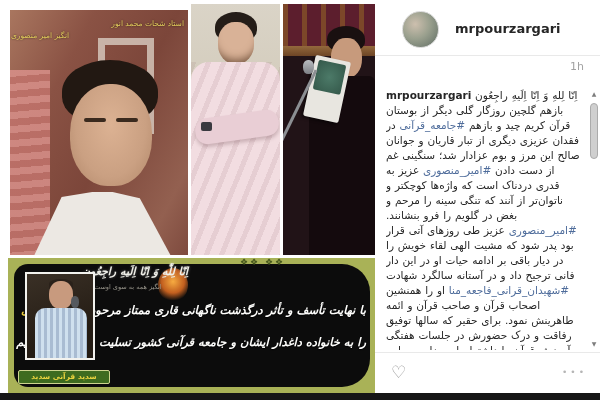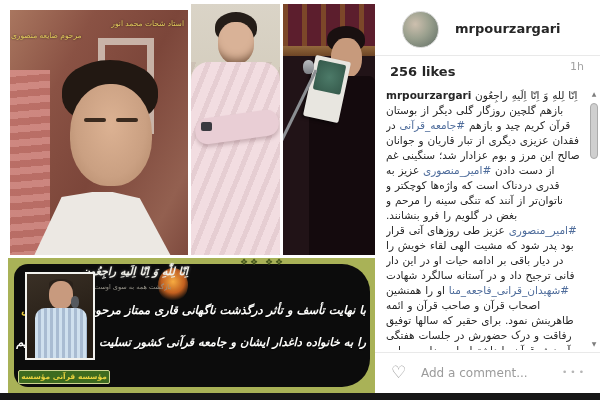--- a/index.html
+++ b/index.html
@@ -102,21 +102,21 @@
 
     <div class="photo photo1">
       <div class="p1-bed"></div>
       <div class="p1-chair"></div>
       <div class="p1-hair"></div>
       <div class="p1-face"></div>
       <div class="p1-brow"></div>
       <div class="p1-brow r"></div>
       <div class="p1-shirt"></div>
       <div class="p1-text t1">استاد شحات محمد انور</div>
-      <div class="p1-text t2">مرحوم ضایعه منصوری</div>
+      <div class="p1-text t2">انگیز امیر منصوری</div>
     </div>
 
     <div class="photo photo2">
       <div class="p2-hair"></div>
       <div class="p2-face"></div>
       <div class="p2-shirt"></div>
       <div class="p2-folds"></div>
       <div class="p2-arm"></div>
       <div class="p2-watch"></div>
     </div>
@@ -132,56 +132,54 @@
       </div>
       <div class="p3-mic"></div>
       <div class="p3-michead"></div>
     </div>
 
     <div class="banner">
       <div class="banner-inner"></div>
       <div class="b-ornament">❖❖ ❖❖</div>
       <div class="b-candle"></div>
       <div class="b-istirja">اِنّا لِلّٰهِ وَ اِنّا اِلَیهِ راجِعُون</div>
-      <div class="b-istirja-sub">بازگشت همه به سوی اوست</div>
+      <div class="b-istirja-sub">انگیز همه به سوی اوست</div>
       <div class="b-line b-line1"><span>با نهایت تأسف و تأثر درگذشت ناگهانی قاری ممتاز مرحوم </span><span class="b-name">امیر منصوری</span></div>
       <div class="b-line b-line2">را به خانواده داغدار ایشان و جامعه قرآنی کشور تسلیت عرض می نمائیم</div>
       <div class="b-photo">
         <div class="bp-hairline"></div>
         <div class="bp-head"></div>
         <div class="bp-shirt"></div>
         <div class="bp-mic"></div>
       </div>
-      <div class="b-label">مؤسسه قرآنی مؤسسه</div>
+      <div class="b-label">سدید قرآنی سدید</div>
     </div>
   </div>
 
   <div class="panel">
     <div class="ph-header">
       <div class="avatar"></div>
       <div class="uname">mrpourzargari</div>
     </div>
 
     <div class="likes-row">
-      <div class="likes">256 likes</div>
       <div class="tstamp">1h</div>
     </div>
 
     <div class="caption">
       <b>mrpourzargari</b>
       <span><span class="cap-text">اِنّا لِلهِ وَ اِنّا اِلَیهِ راجِعُون </span><span class="cap-text">بازهم گلچین روزگار گلی دیگر از بوستان قرآن کریم چید و بازهم </span><span class="cap-link">#جامعه_قرآنی</span><span class="cap-text"> در فقدان عزیزی دیگری از تبار قاریان و جوانان صالح این مرز و بوم عزادار شد؛ سنگینی غم از دست دادن </span><span class="cap-link">#امیر_منصوری</span><span class="cap-text"> عزیز به قدری دردناک است که واژه‌ها کوچکتر و ناتوان‌تر از آنند که تنگی سینه را مرحم و بغض در گلویم را فرو بنشانند. </span><span class="cap-link">#امیر_منصوری</span><span class="cap-text"> عزیز طی روزهای آتی قرار بود پدر شود که مشیت الهی لقاء خویش را در دیار باقی بر ادامه حیات او در این دار فانی ترجیح داد و در آستانه سالگرد شهادت </span><span class="cap-link">#شهیدان_قرانی_فاجعه_منا</span><span class="cap-text"> او را همنشین اصحاب قرآن و صاحب قرآن و ائمه طاهرینش نمود. برای حقیر که سالها توفیق رفاقت و درک حضورش در جلسات هفتگی آموزش قرآن را داشته‌ام این ضایعه مولمه بسی سترگ و غم‌انگیز است و مرور احساس بازماندگان و دوستان نزدیکش بسیار غیرقابل باور است. </span></span>
     </div>
 
     <div class="scrollbar">
       <div class="sb-arrow sb-up">▲</div>
       <div class="sb-thumb"></div>
       <div class="sb-arrow sb-down">▼</div>
     </div>
 
     <div class="comment-bar">
       <div class="heart">♡</div>
-      <input class="comment-input" placeholder="Add a comment..." style="">
       <div class="more-dots">•••</div>
     </div>
   </div>
 
   <div class="bottom-bar"></div>
 </div>
 
 </body></html>

